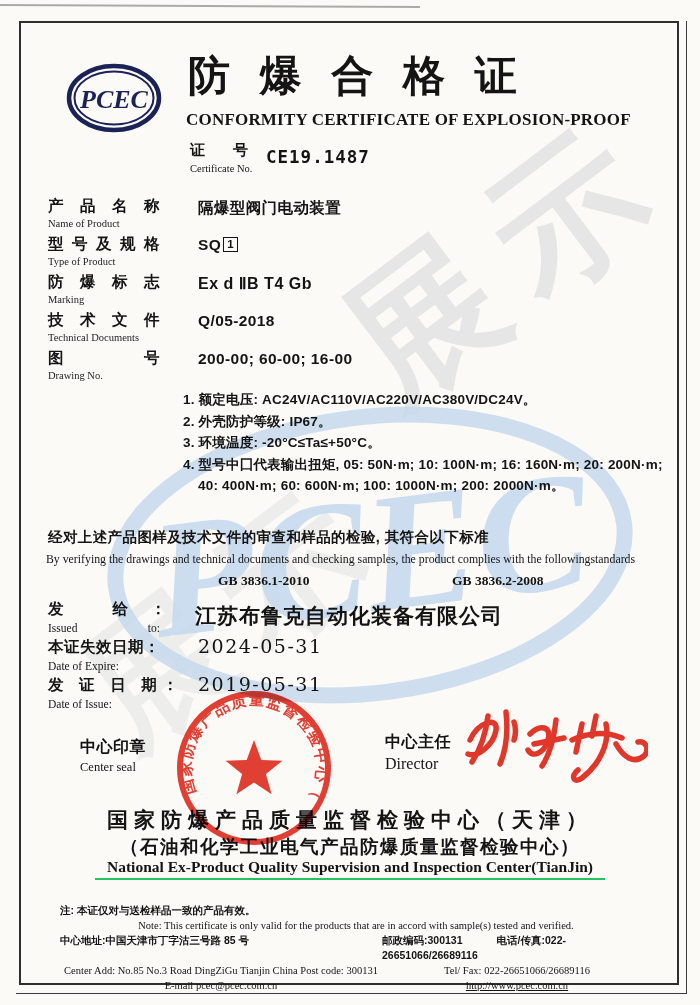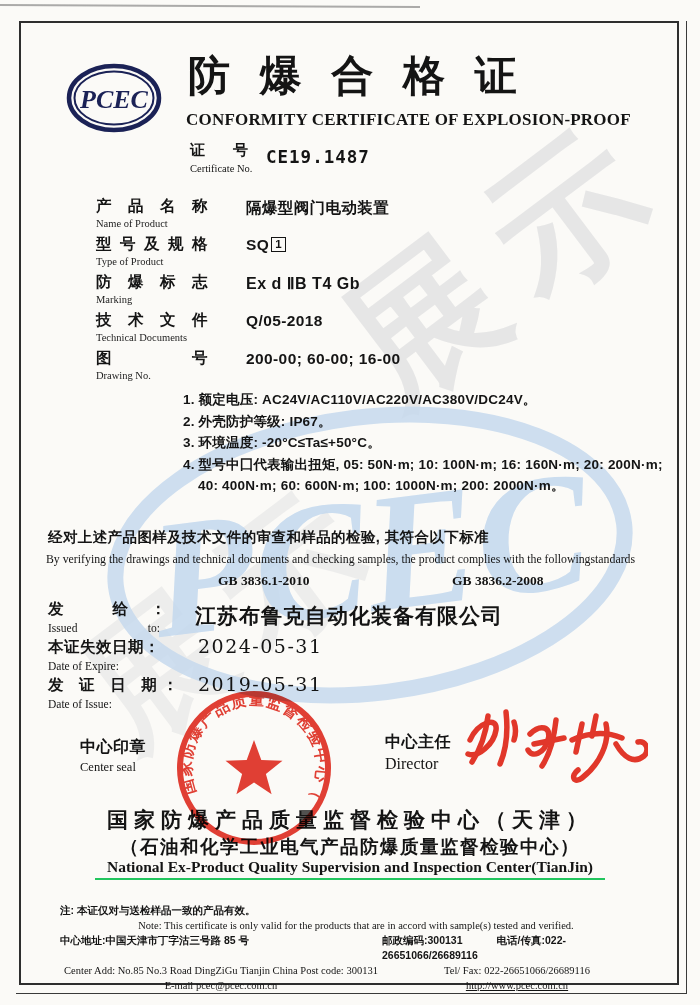--- a/index.html
+++ b/index.html
@@ -25,21 +25,21 @@
   .logo-svg{position:absolute;left:64px;top:60px;z-index:2;}
   .title{position:absolute;left:188px;top:48px;font-size:42px;font-weight:bold;letter-spacing:9px;z-index:2;}
   .subtitle{position:absolute;left:186px;top:110px;font-size:17px;font-weight:bold;font-family:"Liberation Serif",serif;letter-spacing:.2px;z-index:2;}
   .certno{position:absolute;left:190px;top:141px;z-index:2;}
   .certno .cn{display:block;width:58px;font-size:15px;font-weight:bold;text-align:justify;text-align-last:justify;}
   .certno .en{display:block;font-size:10.5px;font-family:"Liberation Serif",serif;margin-top:3px;}
   .certno-value{position:absolute;left:266px;top:147px;font-size:17.5px;font-weight:bold;letter-spacing:1px;font-family:"DejaVu Sans Mono",monospace;z-index:2;}
 
   
   #fields{position:absolute;left:48px;top:196px;right:36px;z-index:2;}
-  .field-row{display:flex;align-items:flex-start;height:38px;margin-left:48px;}
+  .field-row{display:flex;align-items:flex-start;height:38px;}
   .flabel{width:150px;flex:0 0 150px;}
   .flabel .cn{display:block;width:112px;font-size:15.5px;font-weight:bold;text-align:justify;text-align-last:justify;letter-spacing:.5px;}
   .flabel .en{display:block;font-size:10.5px;font-family:"Liberation Serif",serif;margin-top:1px;color:#1c1c1c;}
   .fvalue{font-size:15.5px;font-weight:bold;padding-top:2px;letter-spacing:.4px;}
   .fvalue.strong{font-weight:800;font-size:16px;letter-spacing:.5px;}
   .boxed{display:inline-block;border:1.6px solid #141414;font-size:11.5px;line-height:13px;min-width:13px;text-align:center;vertical-align:2px;margin-left:2px;}
 
   
   #notes{position:absolute;left:183px;top:389px;width:480px;z-index:2;}
   .note-line{font-size:13.5px;font-weight:600;line-height:21.5px;padding-left:15px;text-indent:-15px;letter-spacing:.2px;}

